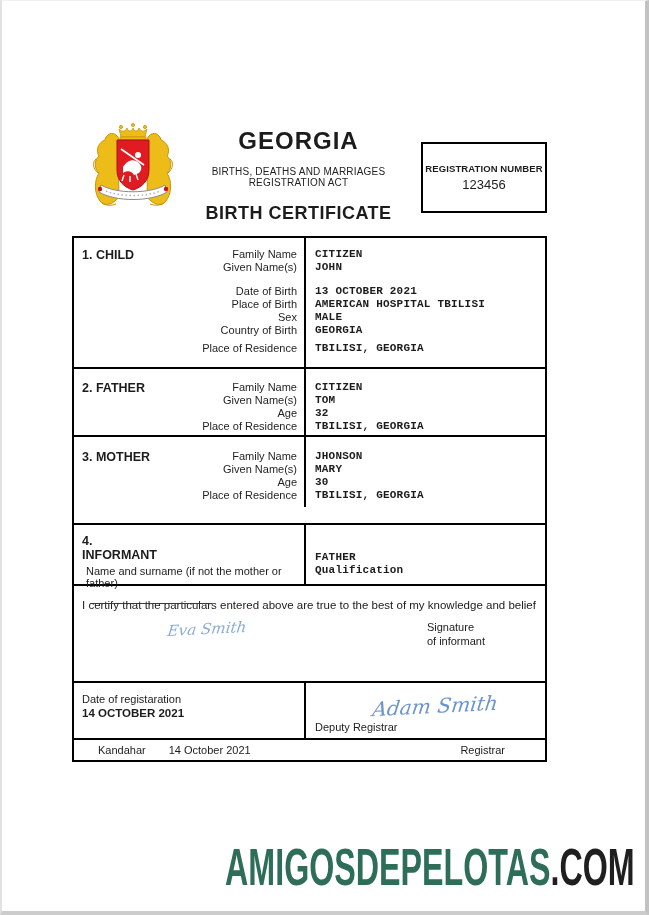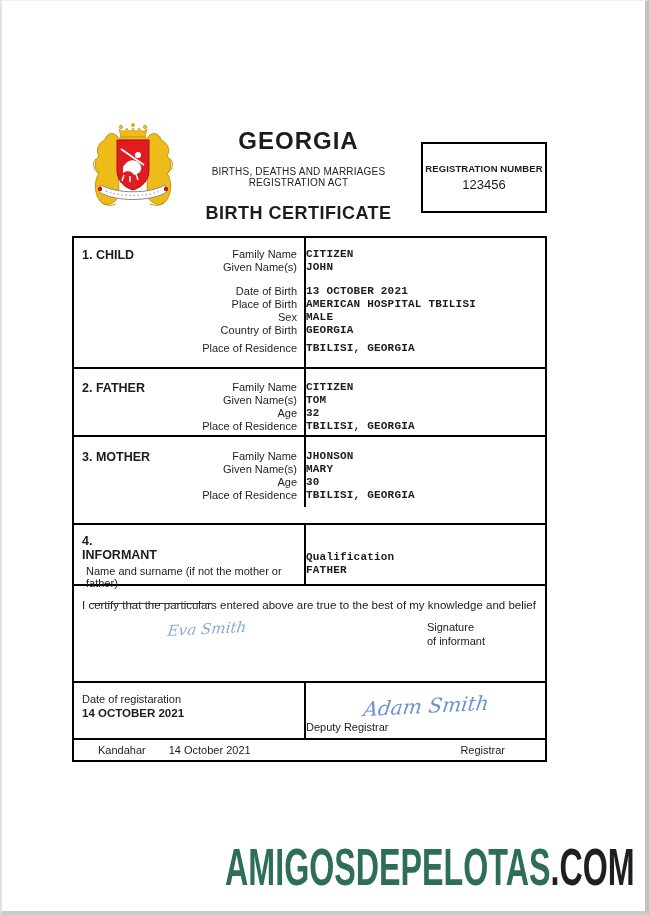--- a/index.html
+++ b/index.html
@@ -23,21 +23,21 @@
           box-sizing:border-box;text-align:center;padding-top:19px;}
   .regbox .reg-label{font-size:9.5px;font-weight:bold;letter-spacing:0.1px;}
   .regbox .reg-value{font-size:13px;margin-top:3px;}
 
   
   .cert-table{border:2px solid #000;margin-top:12px;}
   .row{display:flex;box-sizing:border-box;}
   .row + .row{border-top:2px solid #000;}
   .cell-left{width:232px;flex:0 0 auto;border-right:2px solid #000;box-sizing:border-box;
              display:flex;padding-right:7px;position:relative;}
-  .cell-right{flex:1;box-sizing:border-box;}
+  .cell-right{flex:1;padding-left:9px;box-sizing:border-box;}
   .sec-title{font-size:12.5px;font-weight:bold;padding-left:8px;width:96px;box-sizing:border-box;flex:0 0 auto;}
   .labels{flex:1;text-align:right;}
   .lbl{font-size:11px;line-height:13px;color:#1f1f1f;}
   .val{font-family:"Liberation Mono","DejaVu Sans Mono",monospace;font-weight:bold;
        font-size:11px;line-height:13px;letter-spacing:0.2px;white-space:nowrap;}
   .gap-lg{margin-top:11px;}
   .gap-sm{margin-top:5px;}
 
   .row-child{height:129px;}  .row-child  .cell-left,.row-child  .cell-right{padding-top:10px;}
   .row-father{height:68px;}  .row-father .cell-left,.row-father .cell-right{padding-top:12px;}
@@ -201,22 +201,22 @@
       </div>
     </div>
 
     <div class="row row-informant">
       <div class="cell-left">
         <div class="sec-title">4. INFORMANT</div>
         <div class="informant-name-label">Name and surname (if not the mother or father)</div>
         <div class="informant-line"></div>
       </div>
       <div class="cell-right">
+        <div class="val">FATHER</div>
         <div class="val">Qualification</div>
-        <div class="val">FATHER</div>
       </div>
     </div>
 
     <div class="row row-certify">
       <div class="certify-text">I certify that the particulars entered above are true to the best of my knowledge and belief</div>
       <div class="certify-line2">
         <span class="sig sig-informant">Eva Smith</span>
         <div class="sig-caption">
           <div>Signature</div>
           <div>of informant</div>

